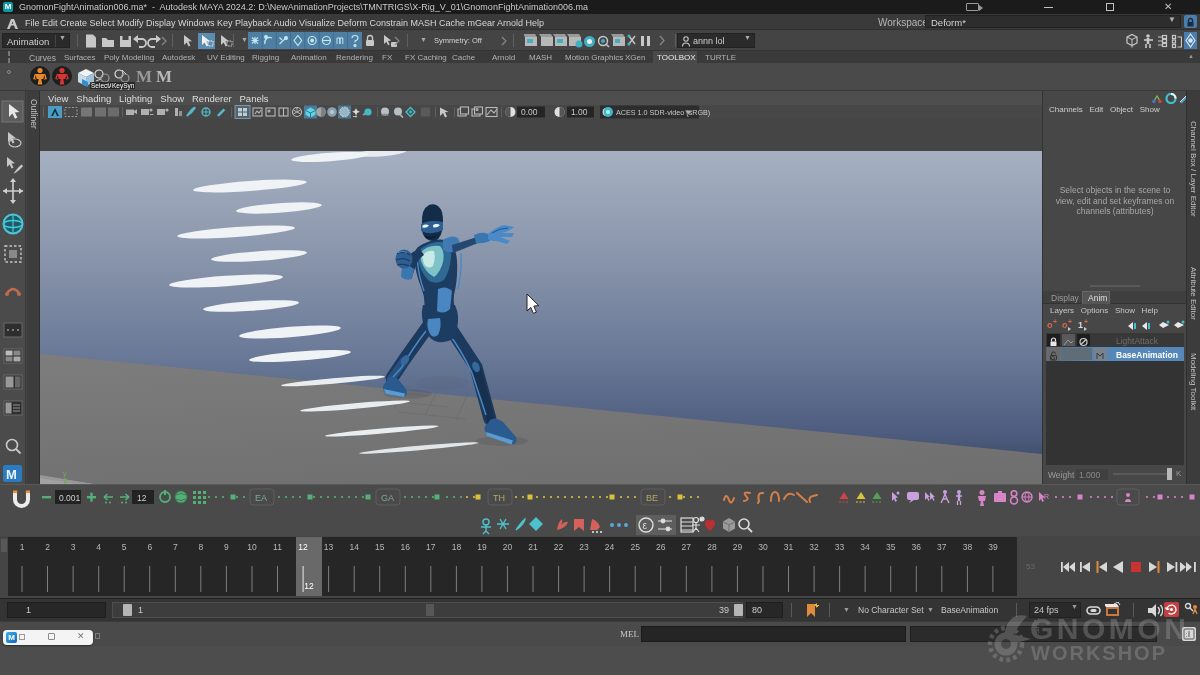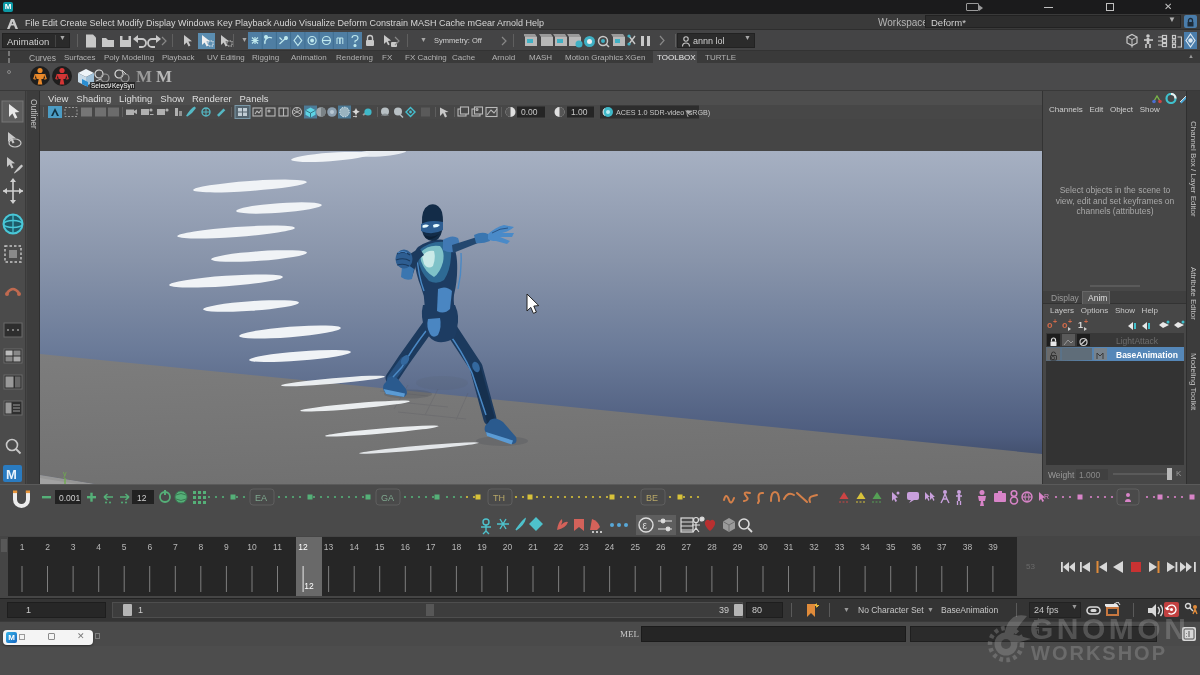--- a/index.html
+++ b/index.html
@@ -9,20 +9,21 @@
   #stage { position:relative; width:1200px; height:675px; }
   .txt { color:#d6d6d6; font-size:10px; white-space:nowrap; }
   .sep { width:1px; background:#5f5f5f; }
 </style>
 </head>
 <body>
 <div id="stage">
 
   <div class="abs" style="left:0;top:0;width:1200px;height:14px;background:#1b1b1c;">
     <div class="abs" style="left:3px;top:2px;width:10px;height:10px;background:#0d9aa6;border-radius:2px;color:#fff;font-size:8px;font-weight:bold;text-align:center;line-height:10px;">M</div>
+    <div class="abs" style="left:19px;top:2px;font-size:9px;color:#c9c9c9;white-space:nowrap;">GnomonFightAnimation006.ma* &nbsp;-&nbsp; Autodesk MAYA 2024.2: D:\NewAnimationProjects\TMNTRIGS\X-Rig_V_01\GnomonFightAnimation006.ma</div>
 
     <div class="abs" style="left:966px;top:3px;width:13px;height:8px;border:1px solid #9a9a9a;border-radius:1px;"></div>
     <div class="abs" style="left:979px;top:5px;width:0;height:0;border-top:3px solid transparent;border-bottom:3px solid transparent;border-left:4px solid #9a9a9a;"></div>
     <div class="abs" style="left:1044px;top:7px;width:9px;height:1px;background:#c0c0c0;"></div>
     <div class="abs" style="left:1106px;top:3px;width:8px;height:8px;border:1px solid #c0c0c0;"></div>
     <div class="abs" style="left:1164px;top:2px;color:#c0c0c0;font-size:10px;line-height:10px;">✕</div>
   </div>
 
   <div class="abs" style="left:0;top:14px;width:1200px;height:16px;background:#3a3a3a;border-bottom:1px solid #2e2e2e;">
     <div class="abs" style="left:6px;top:2px;width:13px;height:12px;">
@@ -189,21 +190,21 @@
         </svg>
     </div>
   </div>
 
   <div class="abs" style="left:0;top:51px;width:1200px;height:12px;background:#3a3a3a;" id="shelftabs">
     <div class="abs" style="left:8px;top:0;width:2px;height:5px;background:#777;"></div>
     <div class="abs" style="left:8px;top:7px;width:2px;height:5px;background:#777;"></div>
     <span class="abs" style="left:29px;top:1.5px;font-size:8.5px;color:#b2b2b2;white-space:nowrap;" id="tabstr">Curves</span>
     <span class="abs" style="left:64px;top:1.5px;font-size:8px;color:#b2b2b2;">Surfaces</span>
     <span class="abs" style="left:104px;top:1.5px;font-size:8px;color:#b2b2b2;">Poly Modeling</span>
-    <span class="abs" style="left:162px;top:1.5px;font-size:8px;color:#b2b2b2;">Playback</span>
+    <span class="abs" style="left:162px;top:1.5px;font-size:8px;color:#b2b2b2;">Autodesk</span>
     <span class="abs" style="left:207px;top:1.5px;font-size:8px;color:#b2b2b2;">UV Editing</span>
     <span class="abs" style="left:252px;top:1.5px;font-size:8px;color:#b2b2b2;">Rigging</span>
     <span class="abs" style="left:291px;top:1.5px;font-size:8px;color:#b2b2b2;">Animation</span>
     <span class="abs" style="left:336px;top:1.5px;font-size:8px;color:#b2b2b2;">Rendering</span>
     <span class="abs" style="left:382px;top:1.5px;font-size:8px;color:#b2b2b2;">FX</span>
     <span class="abs" style="left:405px;top:1.5px;font-size:8px;color:#b2b2b2;">FX Caching</span>
     <span class="abs" style="left:452px;top:1.5px;font-size:8px;color:#b2b2b2;">Cache</span>
     <span class="abs" style="left:492px;top:1.5px;font-size:8px;color:#b2b2b2;">Arnold</span>
     <span class="abs" style="left:529px;top:1.5px;font-size:8px;color:#b2b2b2;">MASH</span>
     <span class="abs" style="left:565px;top:1.5px;font-size:8px;color:#b2b2b2;">Motion Graphics</span>

